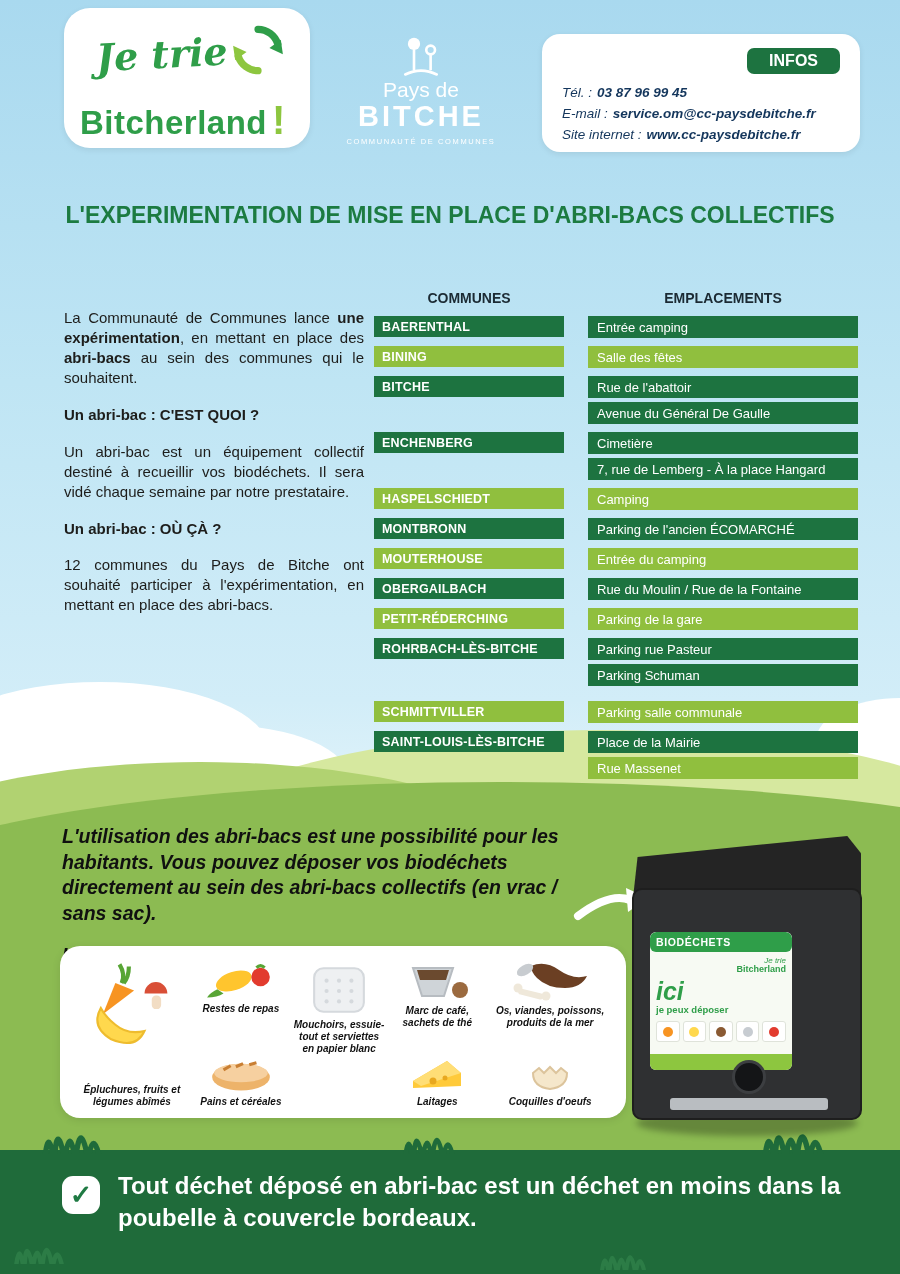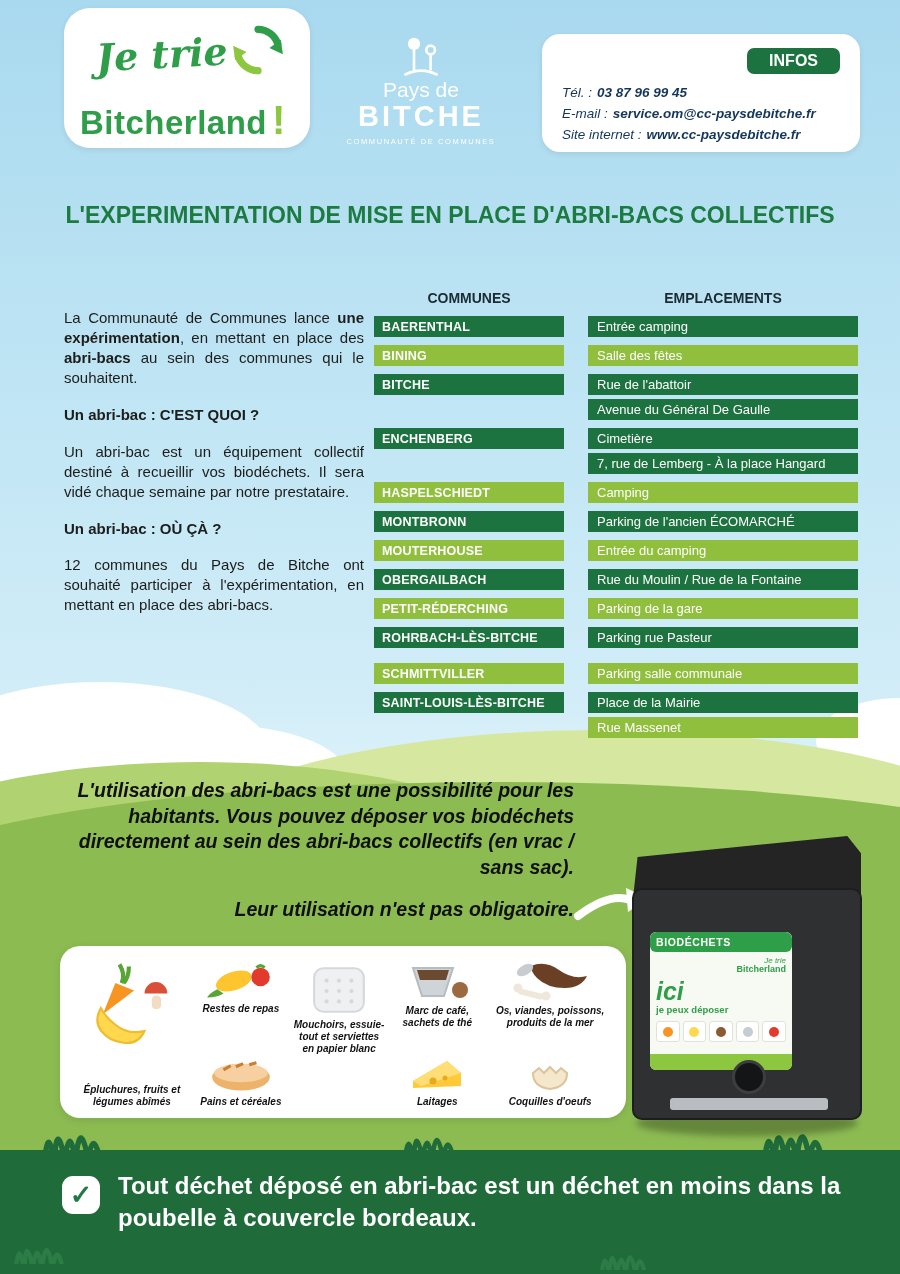--- a/index.html
+++ b/index.html
@@ -49,28 +49,28 @@
   .table{left:374px;top:290px;width:484px;}
   .thead{display:flex;font-weight:bold;font-size:14px;color:#1b2a33;margin-bottom:10px;}
   .th-communes{width:190px;text-align:center;}
   .th-empl{width:270px;margin-left:24px;text-align:center;}
   .trow{display:flex;margin-top:8px;}
   .trow.first{margin-top:0;}
   .trow.cont{margin-top:4px;}
   .trow.biggap{margin-top:15px;}
   .cell{height:21px;display:flex;align-items:center;box-sizing:border-box;}
   .commune{width:190px;padding:0 8px;font-weight:bold;font-size:12.5px;color:#fff;letter-spacing:.2px;}
-  .place{width:270px;margin-left:24px;padding:0 9px;font-size:13px;color:#fff;}
+  .place{width:270px;margin-left:24px;padding:11px 9px;font-size:13px;color:#fff;}
   .spacer{width:190px;background:transparent;}
   .cell.dark{background:#1d7340;}
   .cell.light{background:#90bf3e;}
 
   
-  .usage{left:62px;top:778px;width:512px;font-size:19.5px;font-weight:bold;font-style:italic;
-         color:#101010;line-height:1.32;text-align:right;}
+  .usage{left:62px;top:824px;width:512px;font-size:19.5px;font-weight:bold;font-style:italic;
+         color:#101010;line-height:1.32;}
   .usage p{margin:0;}
   .usage .p2{margin-top:16px;}
 
   .arrow-svg{left:572px;top:884px;width:78px;height:44px;}
 
   
   .bin{left:632px;top:836px;width:230px;height:292px;}
   .bin-shadow{position:absolute;bottom:-8px;left:4px;width:222px;height:26px;background:rgba(0,0,0,.28);
               border-radius:50%;filter:blur(3px);}
   .bin-lid{position:absolute;top:0;left:1px;width:228px;height:62px;background:#242424;
@@ -242,20 +242,24 @@
       <div class="cell commune dark">OBERGAILBACH</div>
       <div class="cell place dark">Rue du Moulin / Rue de la Fontaine</div>
     </div>
     <div class="trow">
       <div class="cell commune light">PETIT-RÉDERCHING</div>
       <div class="cell place light">Parking de la gare</div>
     </div>
     <div class="trow">
       <div class="cell commune dark">ROHRBACH-LÈS-BITCHE</div>
       <div class="cell place dark">Parking rue Pasteur</div>
+    </div>
+    <div class="trow cont">
+      <div class="cell spacer"></div>
+      <div class="cell place dark">Parking Schuman</div>
     </div>
     <div class="trow biggap">
       <div class="cell commune light">SCHMITTVILLER</div>
       <div class="cell place light">Parking salle communale</div>
     </div>
     <div class="trow">
       <div class="cell commune dark">SAINT-LOUIS-LÈS-BITCHE</div>
       <div class="cell place dark">Place de la Mairie</div>
     </div>
     <div class="trow cont">

